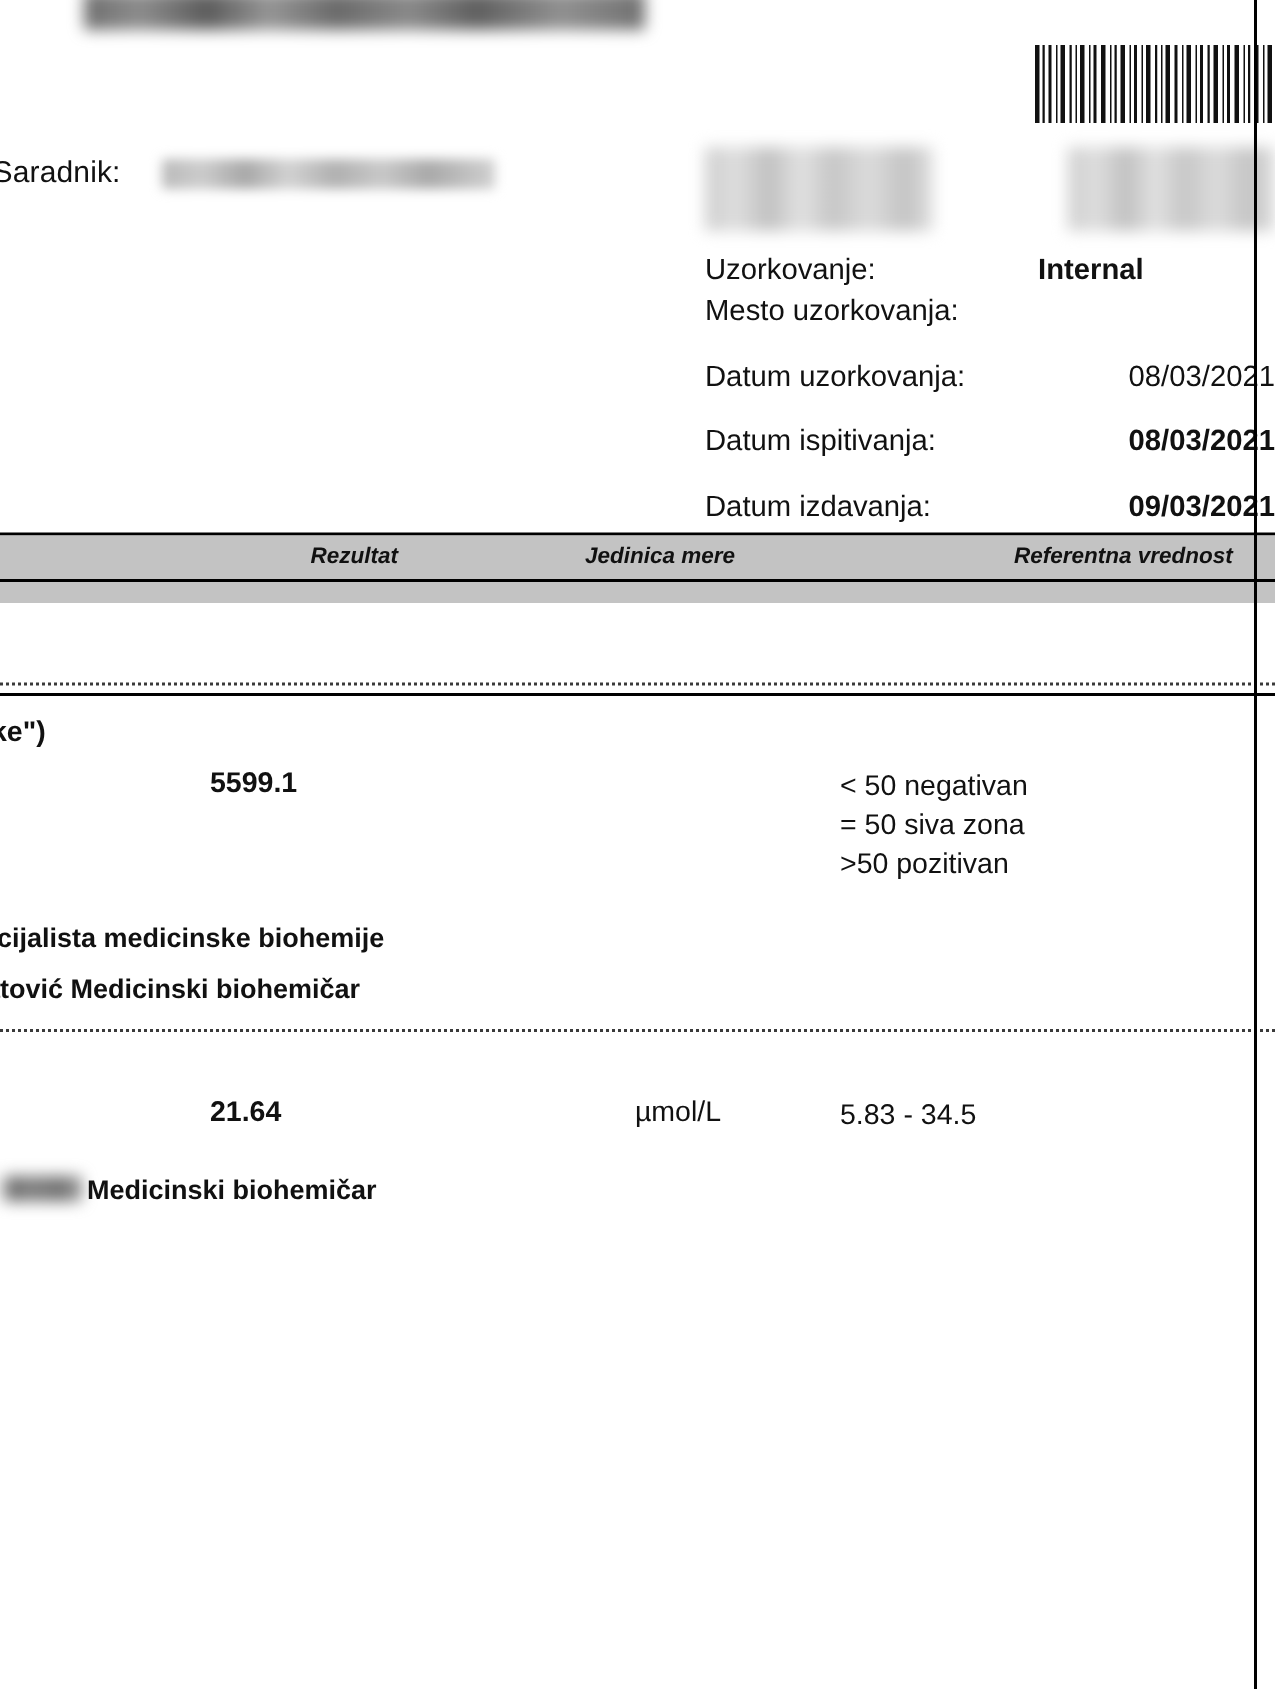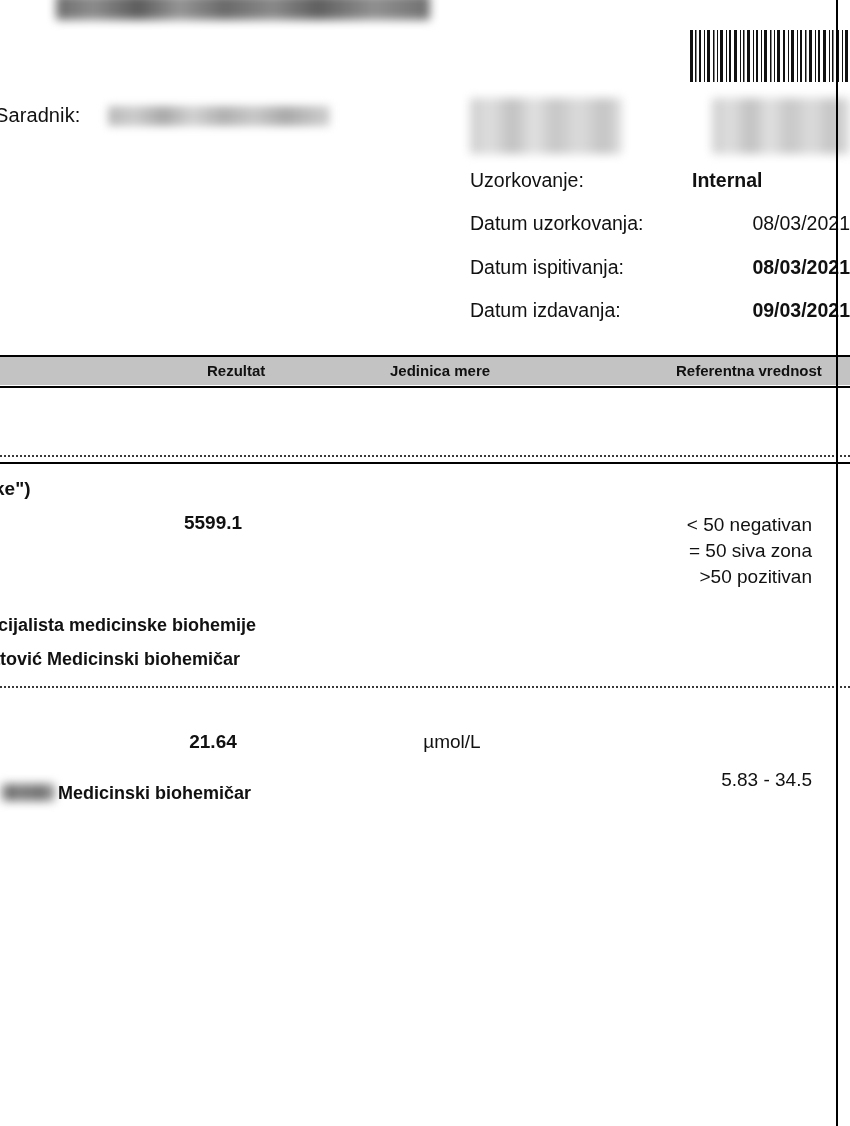--- a/index.html
+++ b/index.html
@@ -89,22 +89,23 @@
   .meta-row.r .meta-key { text-align: left; }
   .meta-row.r .meta-val { width: 158px; text-align: right; margin-top: 16px; }
 
   
   .rule-top {
     position: absolute;
     left: 0; top: 355px; width: 850px; height: 2px; background: #000;
   }
   .header-bar {
     position: absolute;
-    left: 0; top: 357px; width: 850px; height: 28px;
+    left: 0; top: 357px; width: 850px; height: 45px;
     background: #c3c3c3;
+    font-style: italic;
   }
   .header-bar .h {
     position: absolute;
     top: 5px;
     font-size: 15px;
     font-weight: bold;
     white-space: nowrap;
   }
   #th-rezultat { left: 207px; }
   #th-jedinica { left: 390px; }
@@ -142,44 +143,43 @@
     font-size: 19px;
     font-weight: bold;
     white-space: nowrap;
   }
   #analyte-1-name { left: -6px; top: 478px; }
 
   .result-value {
     position: absolute;
     font-size: 19px;
     font-weight: bold;
-    text-align: center;
+    text-align: left;
     white-space: nowrap;
   }
   #result-1 { left: 140px; top: 512px; width: 146px; }
   #result-2 { left: 140px; top: 731px; width: 146px; }
 
   .unit-value {
     position: absolute;
     font-size: 19px;
     text-align: center;
     white-space: nowrap;
   }
   #unit-1 { left: 360px; top: 512px; width: 184px; }
   #unit-2 { left: 360px; top: 731px; width: 184px; }
 
   .ref-block {
     position: absolute;
     font-size: 19px;
     line-height: 26px;
-    text-align: right;
     white-space: nowrap;
   }
   #ref-1 { left: 560px; top: 512px; width: 252px; }
-  #ref-2 { left: 560px; top: 731px; width: 252px; margin-top: 36px; }
+  #ref-2 { left: 560px; top: 731px; width: 252px; }
 
   .signature {
     position: absolute;
     font-size: 18px;
     font-weight: bold;
     white-space: nowrap;
   }
   #sig-1a { left: -12px; top: 615px; }
   #sig-1b { left: -10px; top: 649px; }
   #sig-2  { left: 58px; top: 783px; }
@@ -239,20 +239,24 @@
   <div class="redact" id="saradnik-value-blur"></div>
 
   <div class="redact light" id="patient-blur-1"></div>
   <div class="redact light" id="patient-blur-2"></div>
 
   <div class="meta">
     <div class="meta-row">
       <span class="meta-key">Uzorkovanje:</span>
       <span class="meta-val b">Internal</span>
     </div>
+    <div class="meta-row">
+      <span class="meta-key">Mesto uzorkovanja:</span>
+      <span class="meta-val"></span>
+    </div>
     <div class="meta-row r">
       <span class="meta-key">Datum uzorkovanja:</span>
       <span class="meta-val">08/03/2021</span>
     </div>
     <div class="meta-row r">
       <span class="meta-key">Datum ispitivanja:</span>
       <span class="meta-val b">08/03/2021</span>
     </div>
     <div class="meta-row r">
       <span class="meta-key">Datum izdavanja:</span>

